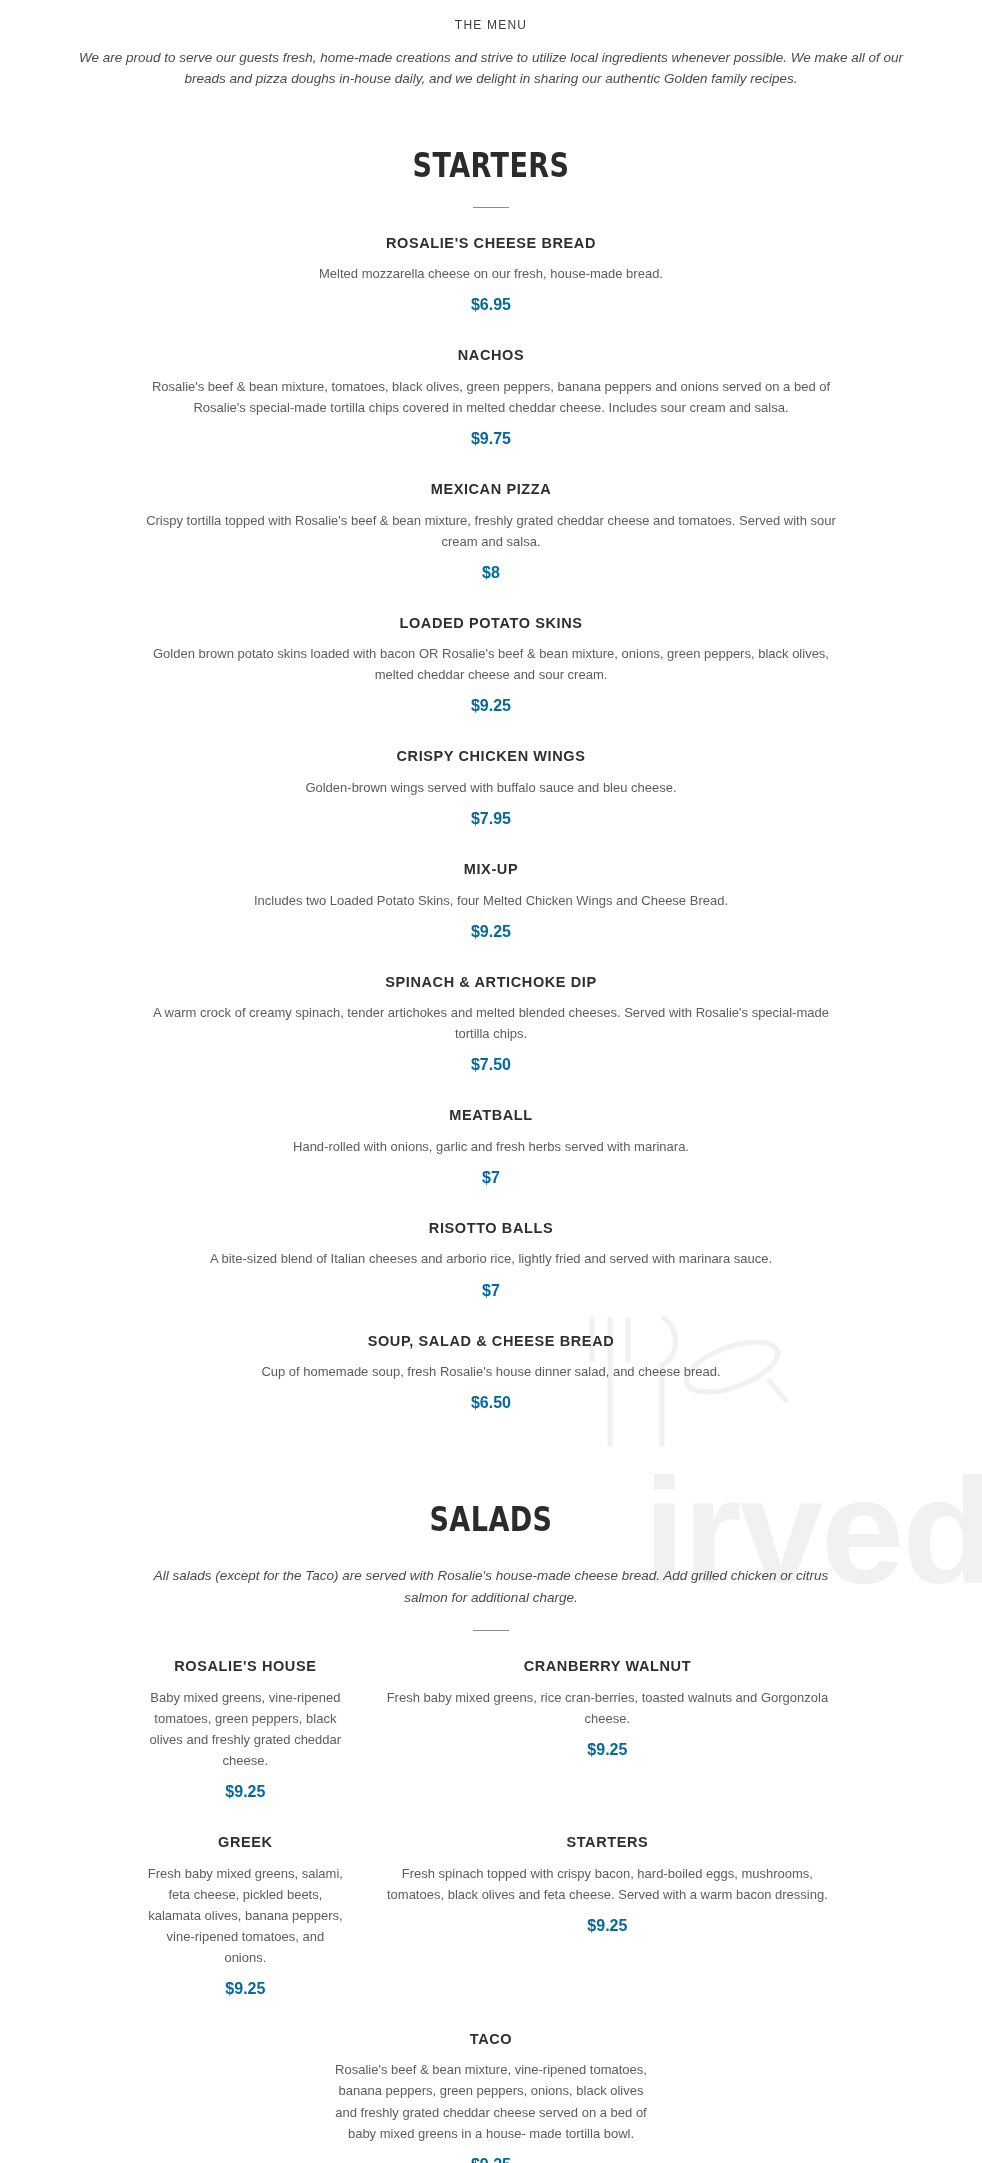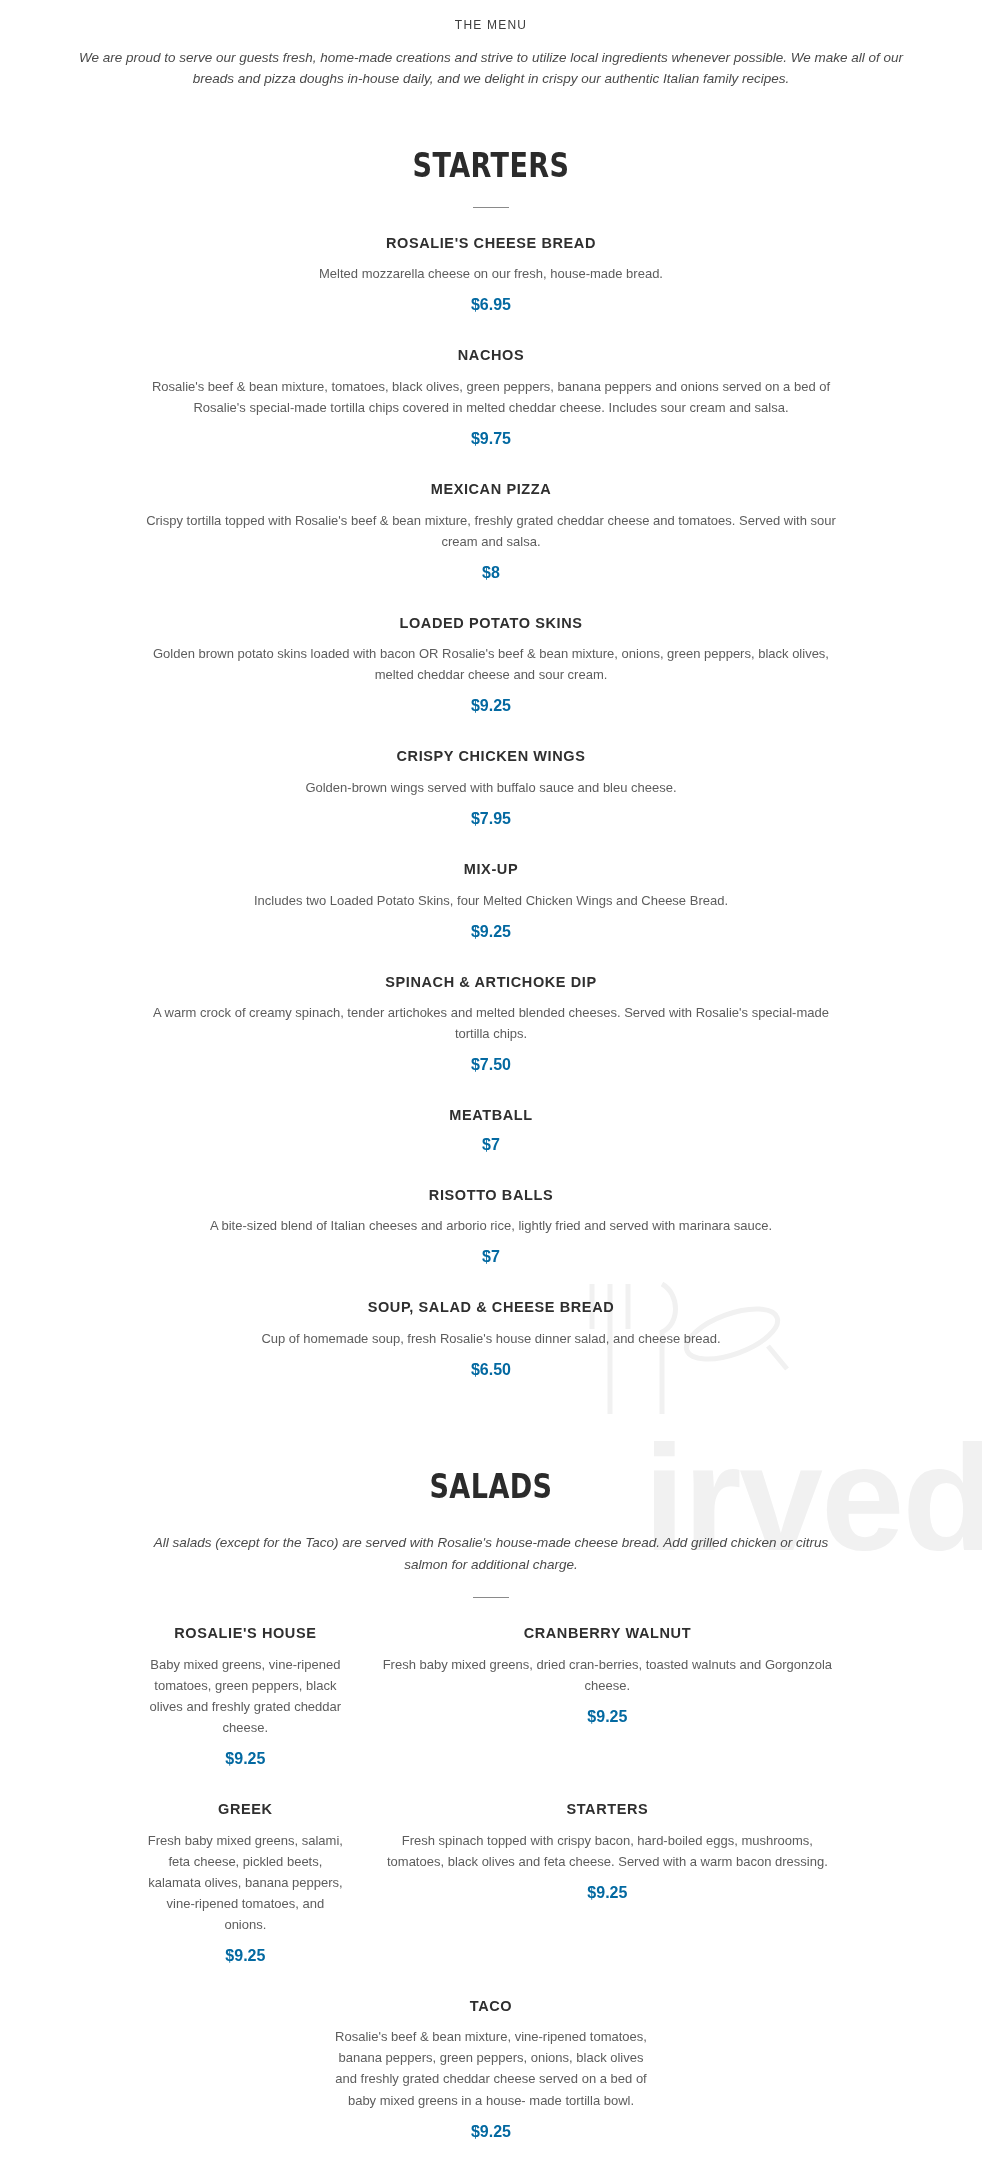--- a/index.html
+++ b/index.html
@@ -143,21 +143,21 @@
       <path d="M10 10 L10 55 M28 10 L28 55 M46 10 L46 55 M28 55 L28 140"></path>
       <path d="M80 10 C 98 20, 98 50, 80 58 L80 140"></path>
       <ellipse cx="150" cy="60" rx="48" ry="20" transform="rotate(-20 150 60)"></ellipse>
       <path d="M186 72 L205 95"></path>
     </svg>
   </div>
 
   <div class="content">
 
     <h1 class="menu-title">THE MENU</h1>
-    <p class="menu-intro">We are proud to serve our guests fresh, home-made creations and strive to utilize local ingredients whenever possible. We make all of our breads and pizza doughs in-house daily, and we delight in crispy our authentic Italian family recipes.</p>
+    <p class="menu-intro">We are proud to serve our guests fresh, home-made creations and strive to utilize local ingredients whenever possible. We make all of our breads and pizza doughs in-house daily, and we delight in sharing our authentic Golden family recipes.</p>
 
     <div class="section">
       <h2 class="section-title">STARTERS</h2>
       <div class="divider"></div>
       <div class="items">
 
         <div class="item">
           <div class="item-name">ROSALIE'S CHEESE BREAD</div>
           <div class="item-desc">Melted mozzarella cheese on our fresh, house-made bread.</div>
           <div class="item-price">$6.95</div>
@@ -194,20 +194,21 @@
         </div>
 
         <div class="item">
           <div class="item-name">SPINACH &amp; ARTICHOKE DIP</div>
           <div class="item-desc">A warm crock of creamy spinach, tender artichokes and melted blended cheeses. Served with Rosalie's special-made tortilla chips.</div>
           <div class="item-price">$7.50</div>
         </div>
 
         <div class="item">
           <div class="item-name">MEATBALL</div>
+          <div class="item-desc">Hand-rolled with onions, garlic and fresh herbs served with marinara.</div>
           <div class="item-price">$7</div>
         </div>
 
         <div class="item">
           <div class="item-name">RISOTTO BALLS</div>
           <div class="item-desc">A bite-sized blend of Italian cheeses and arborio rice, lightly fried and served with marinara sauce.</div>
           <div class="item-price">$7</div>
         </div>
 
         <div class="item">
@@ -226,21 +227,21 @@
       <div class="items">
 
         <div class="item">
           <div class="item-name">ROSALIE'S HOUSE</div>
           <div class="item-desc">Baby mixed greens, vine-ripened tomatoes, green peppers, black olives and freshly grated cheddar cheese.</div>
           <div class="item-price">$9.25</div>
         </div>
 
         <div class="item">
           <div class="item-name">CRANBERRY WALNUT</div>
-          <div class="item-desc">Fresh baby mixed greens, dried cran-berries, toasted walnuts and Gorgonzola cheese.</div>
+          <div class="item-desc">Fresh baby mixed greens, rice cran-berries, toasted walnuts and Gorgonzola cheese.</div>
           <div class="item-price">$9.25</div>
         </div>
 
         <div class="item">
           <div class="item-name">GREEK</div>
           <div class="item-desc">Fresh baby mixed greens, salami, feta cheese, pickled beets, kalamata olives, banana peppers, vine-ripened tomatoes, and onions.</div>
           <div class="item-price">$9.25</div>
         </div>
 
         <div class="item">

